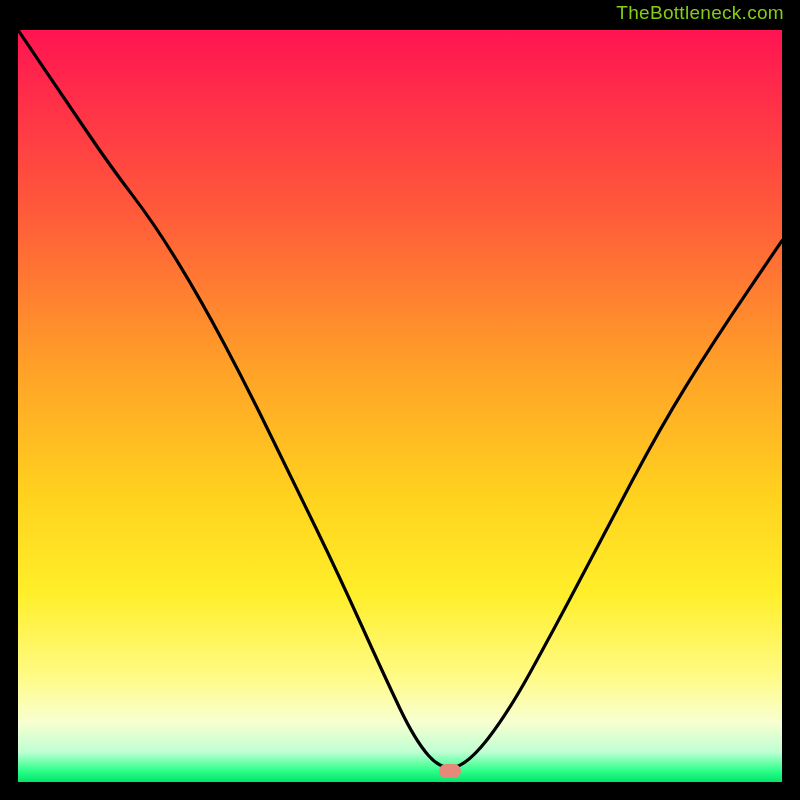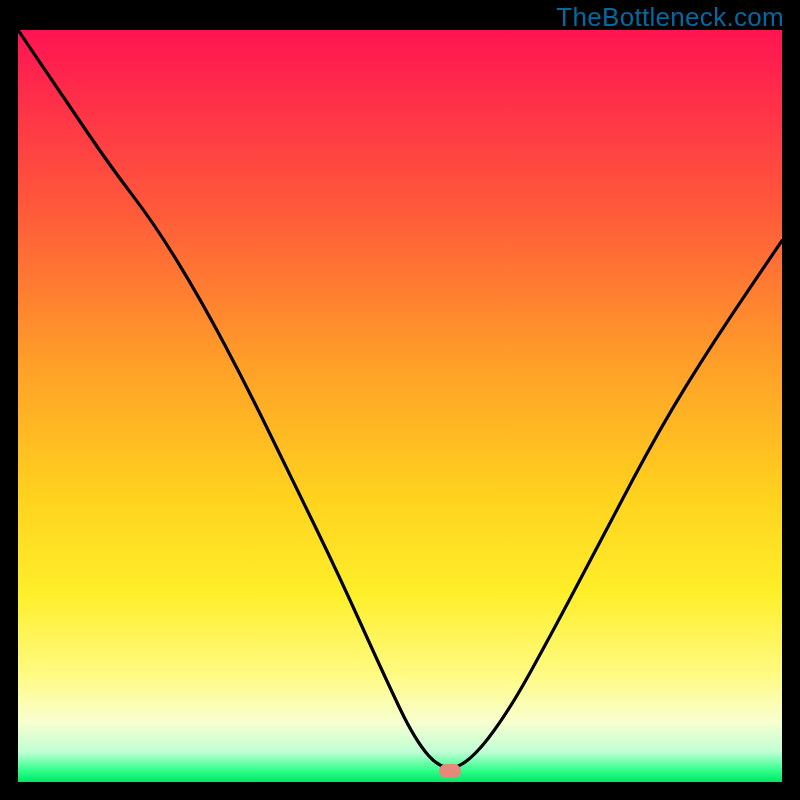--- a/index.html
+++ b/index.html
@@ -14,22 +14,22 @@
   .frame {
     position: relative;
     width: 800px;
     height: 800px;
     background: #000;
   }
   .watermark {
     position: absolute;
     top: 2px;
     right: 16px;
-    color: #0369a1;
-    font-size: 26px;
+    color: #84cc16;
+    font-size: 19px;
     font-weight: 500;
     letter-spacing: 0.3px;
     pointer-events: none;
     user-select: none;
   }
   .plot-wrap {
     position: absolute;
     
     left: 18px;
     top: 30px;

